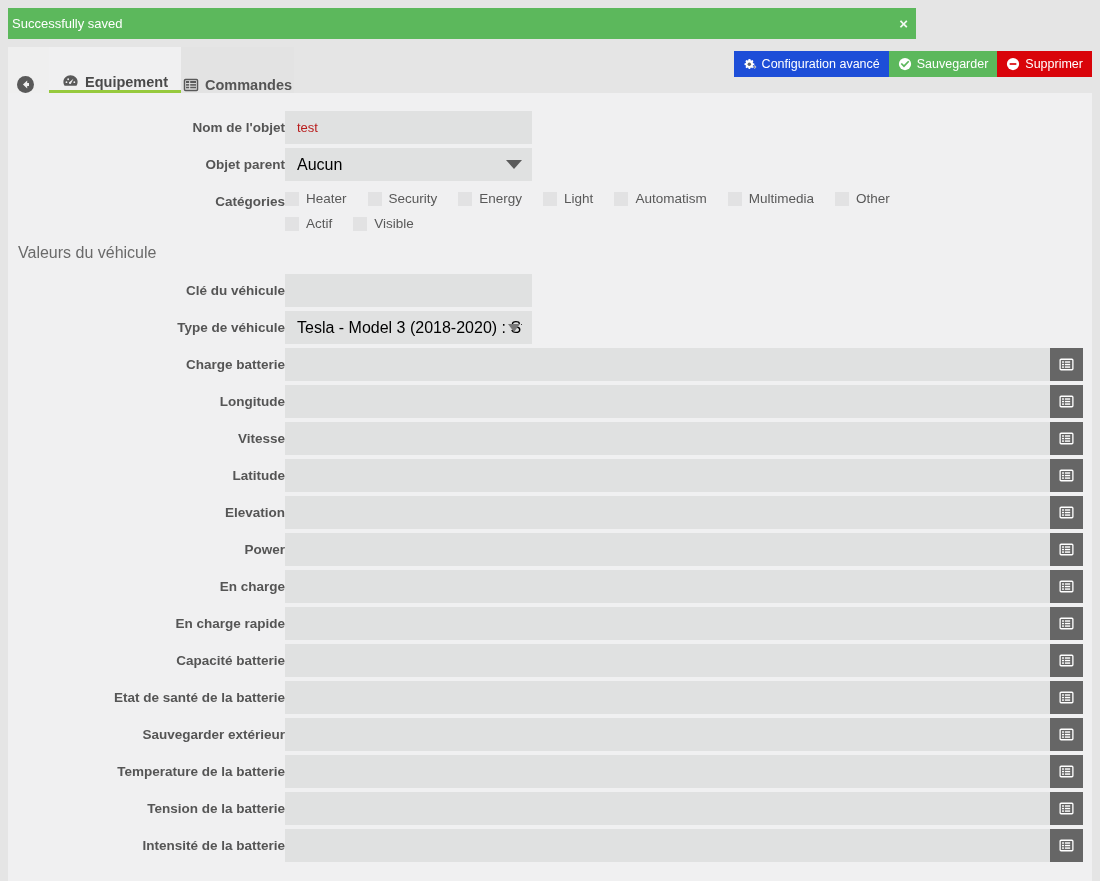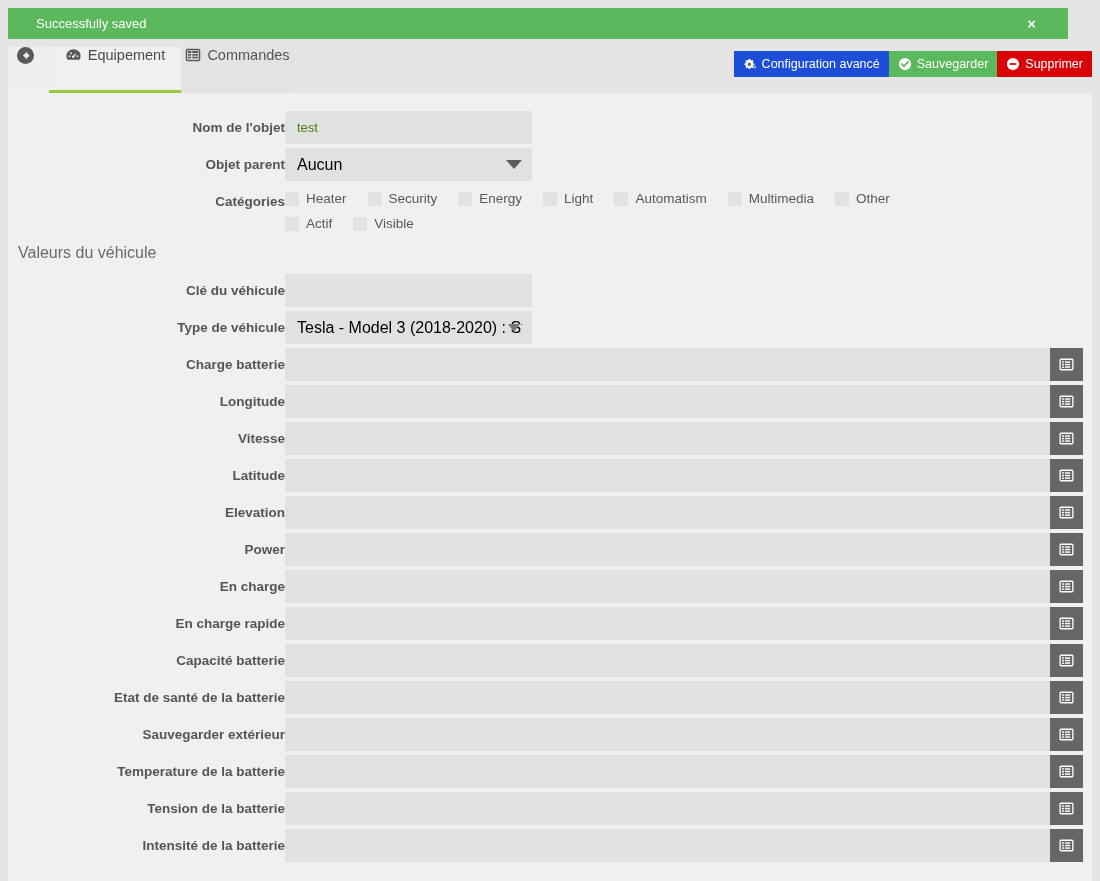--- a/index.html
+++ b/index.html
@@ -8,27 +8,27 @@
     width: 1100px; height: 881px;
     background: #e5e5e5;
     font-family: "Liberation Sans", sans-serif;
     overflow: hidden;
   }
 
   
   .alert {
     position: absolute;
     left: 8px; top: 8px;
-    width: 1060px; height: 31px;
+    width: 908px; height: 31px;
     background: #5cb85c;
     color: #ffffff;
     font-size: 13px;
     display: flex;
     align-items: center;
-    padding: 0 28px;
+    padding: 0 4px;
   }
   .alert-text { flex: 1 1 auto; line-height: 1; }
   .alert-close {
     font-size: 15px;
     font-weight: bold;
     line-height: 1;
     color: #ffffff;
     opacity: .92;
     cursor: pointer;
     padding: 2px 4px;
@@ -39,26 +39,27 @@
   
   .tabbar {
     position: absolute;
     left: 8px; top: 47px;
     width: 1084px; height: 46px;
     background: #e5e5e5;
   }
   .tab {
     position: absolute;
     top: 0; height: 46px;
-    display: flex; align-items: flex-start; justify-content: center;
+    display: flex; align-items: flex-end; justify-content: center;
     gap: 6px;
     font-size: 14.5px;
     color: #555555;
     cursor: pointer;
     user-select: none;
+    font-weight: bold;
   }
   .tab-back { left: 0; width: 41px; background: #efefef; }
   .tab-equip {
     left: 41px; width: 132px;
     background: #f0f0f1;
     border-bottom: 3px solid #96c93d;
     color: #4a4a4a;
   }
   .tab-cmd { left: 173px; width: 113px; background: #e3e3e3; }
   .tab-ico { display: inline-flex; align-items: center; }
@@ -115,21 +116,21 @@
   .ctl { flex: 1 1 auto; position: relative; }
 
   .inp {
     display: block;
     width: 247px;
     height: 33px;
     background: #e0e1e1;
     border: 0;
     padding: 0 12px;
     font-size: 13px;
-    color: #4d7c0f;
+    color: #b91c1c;
     font-family: "Liberation Sans", sans-serif;
     outline: none;
   }
   .inp::placeholder { color: #9a9a9a; }
 
   .sel {
     position: relative;
     width: 247px;
     height: 33px;
     background: #e0e1e1;

